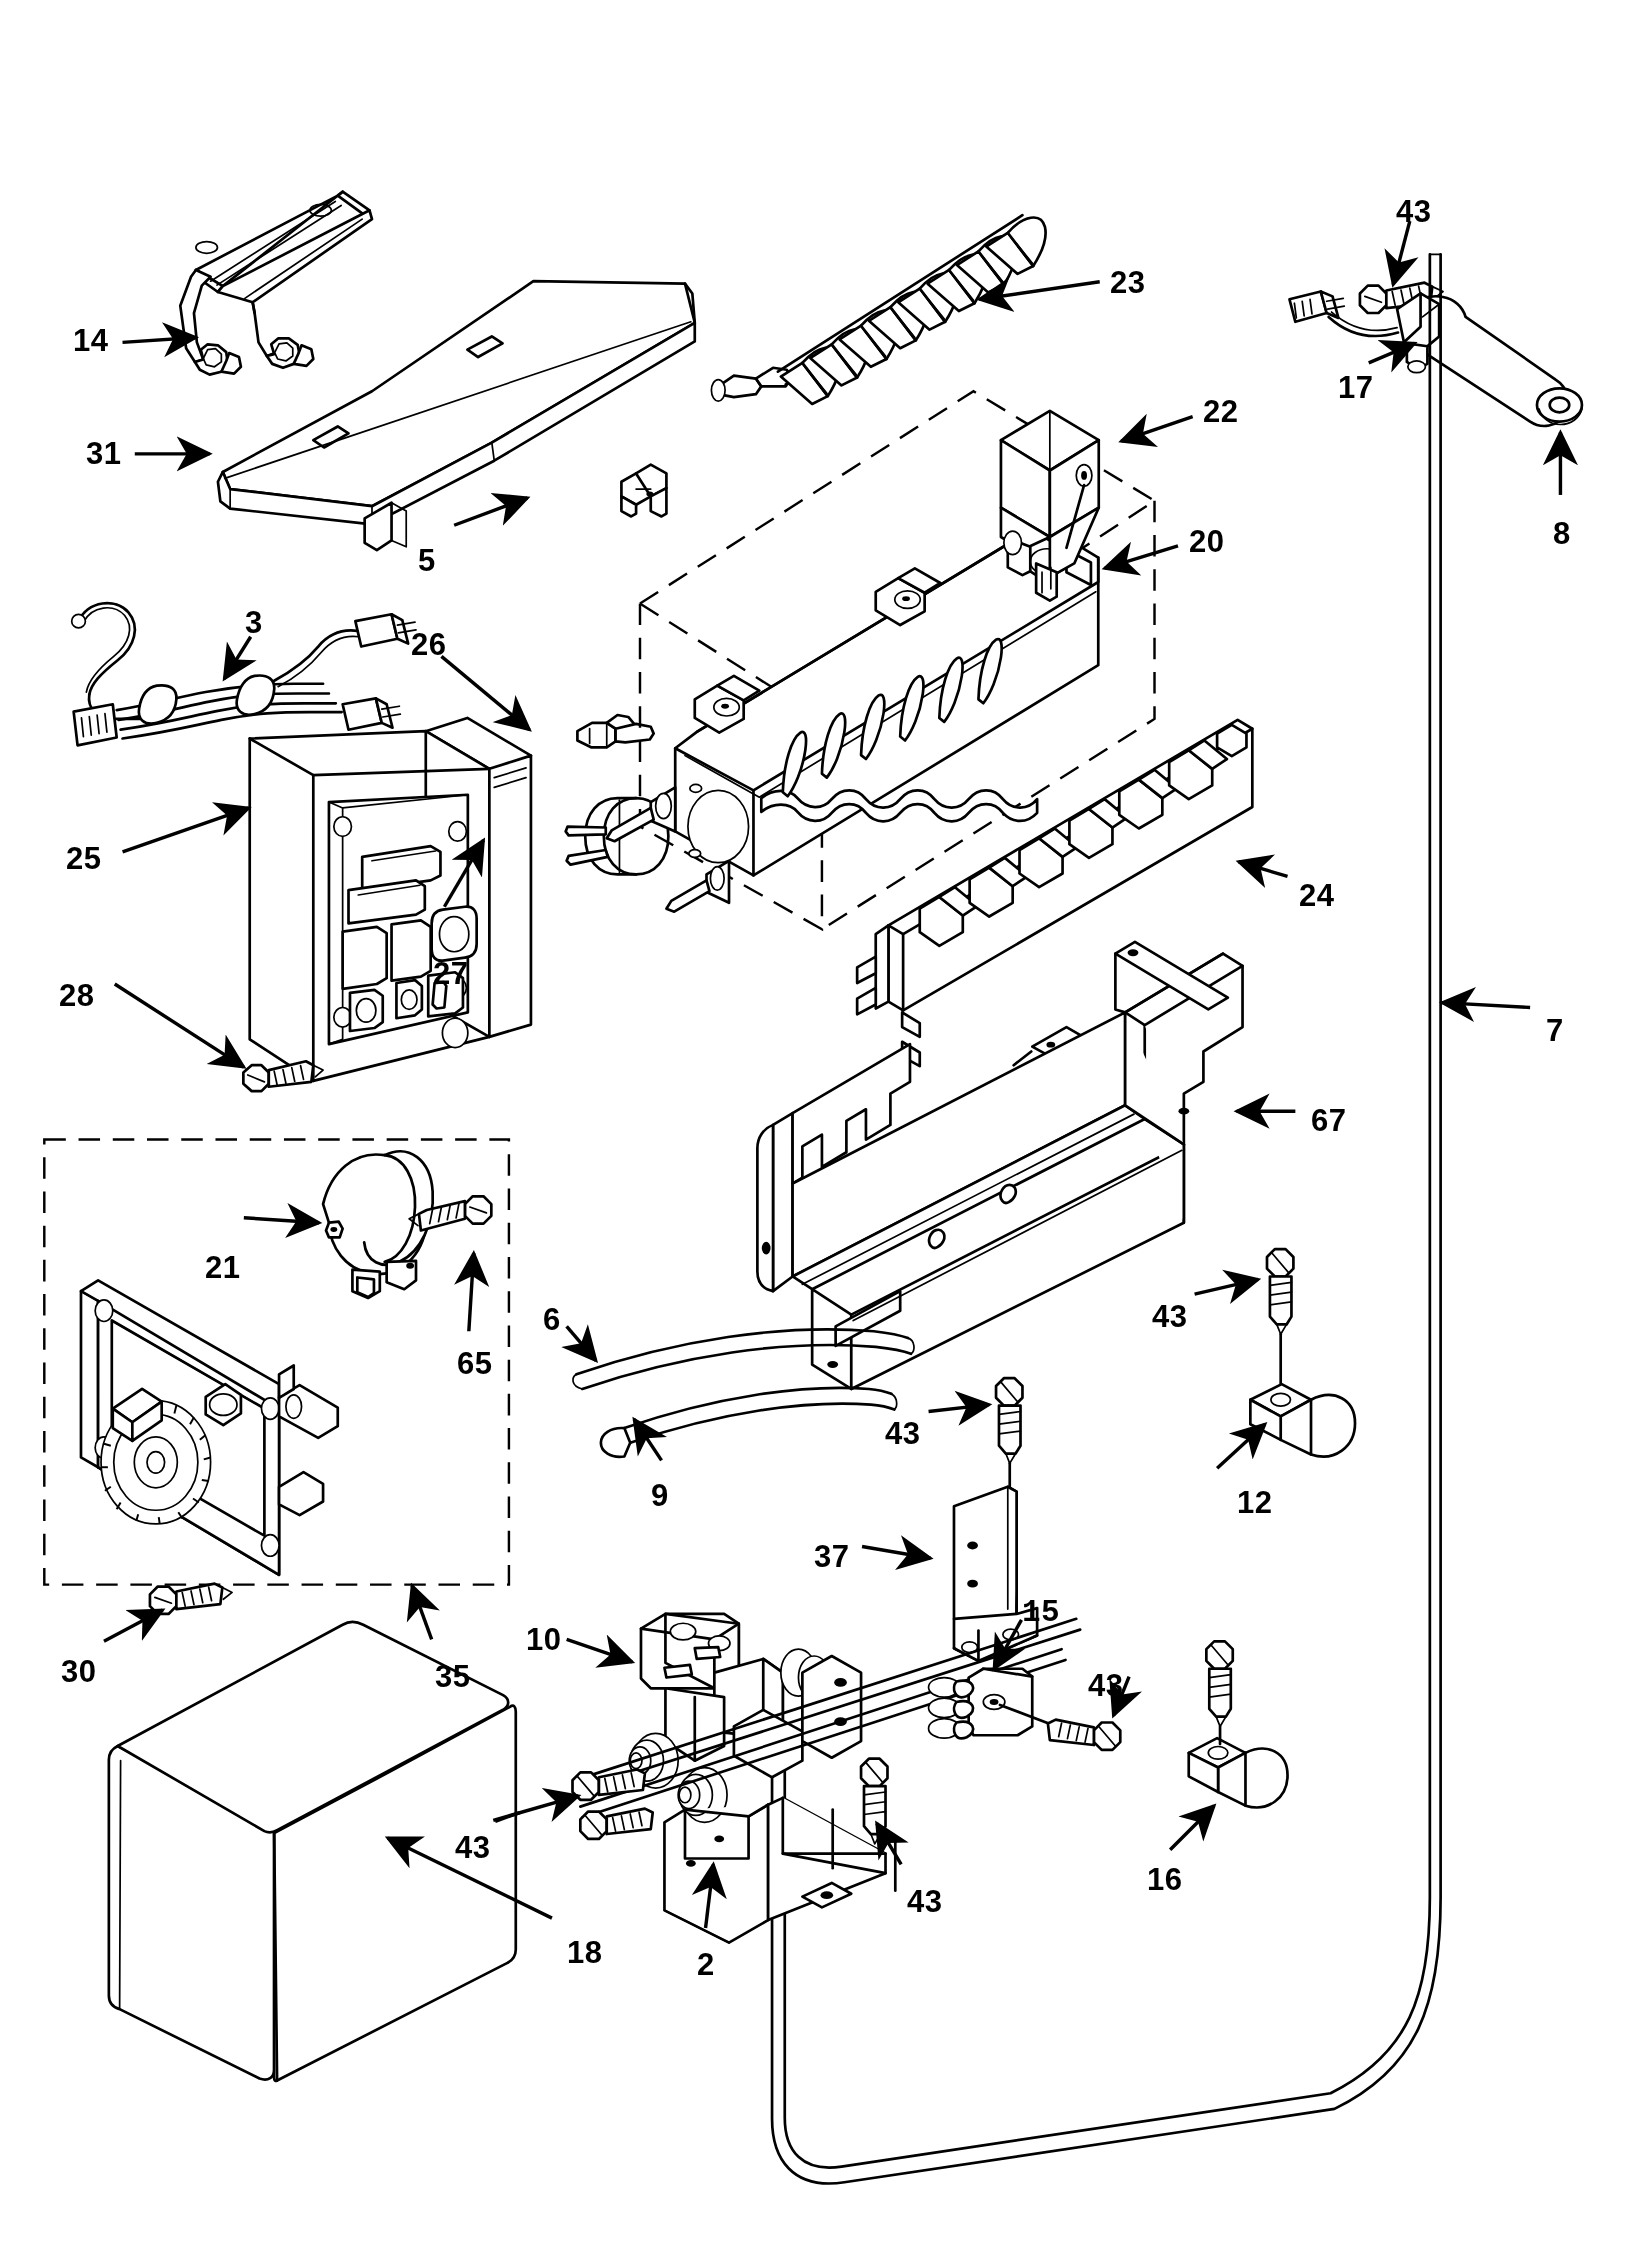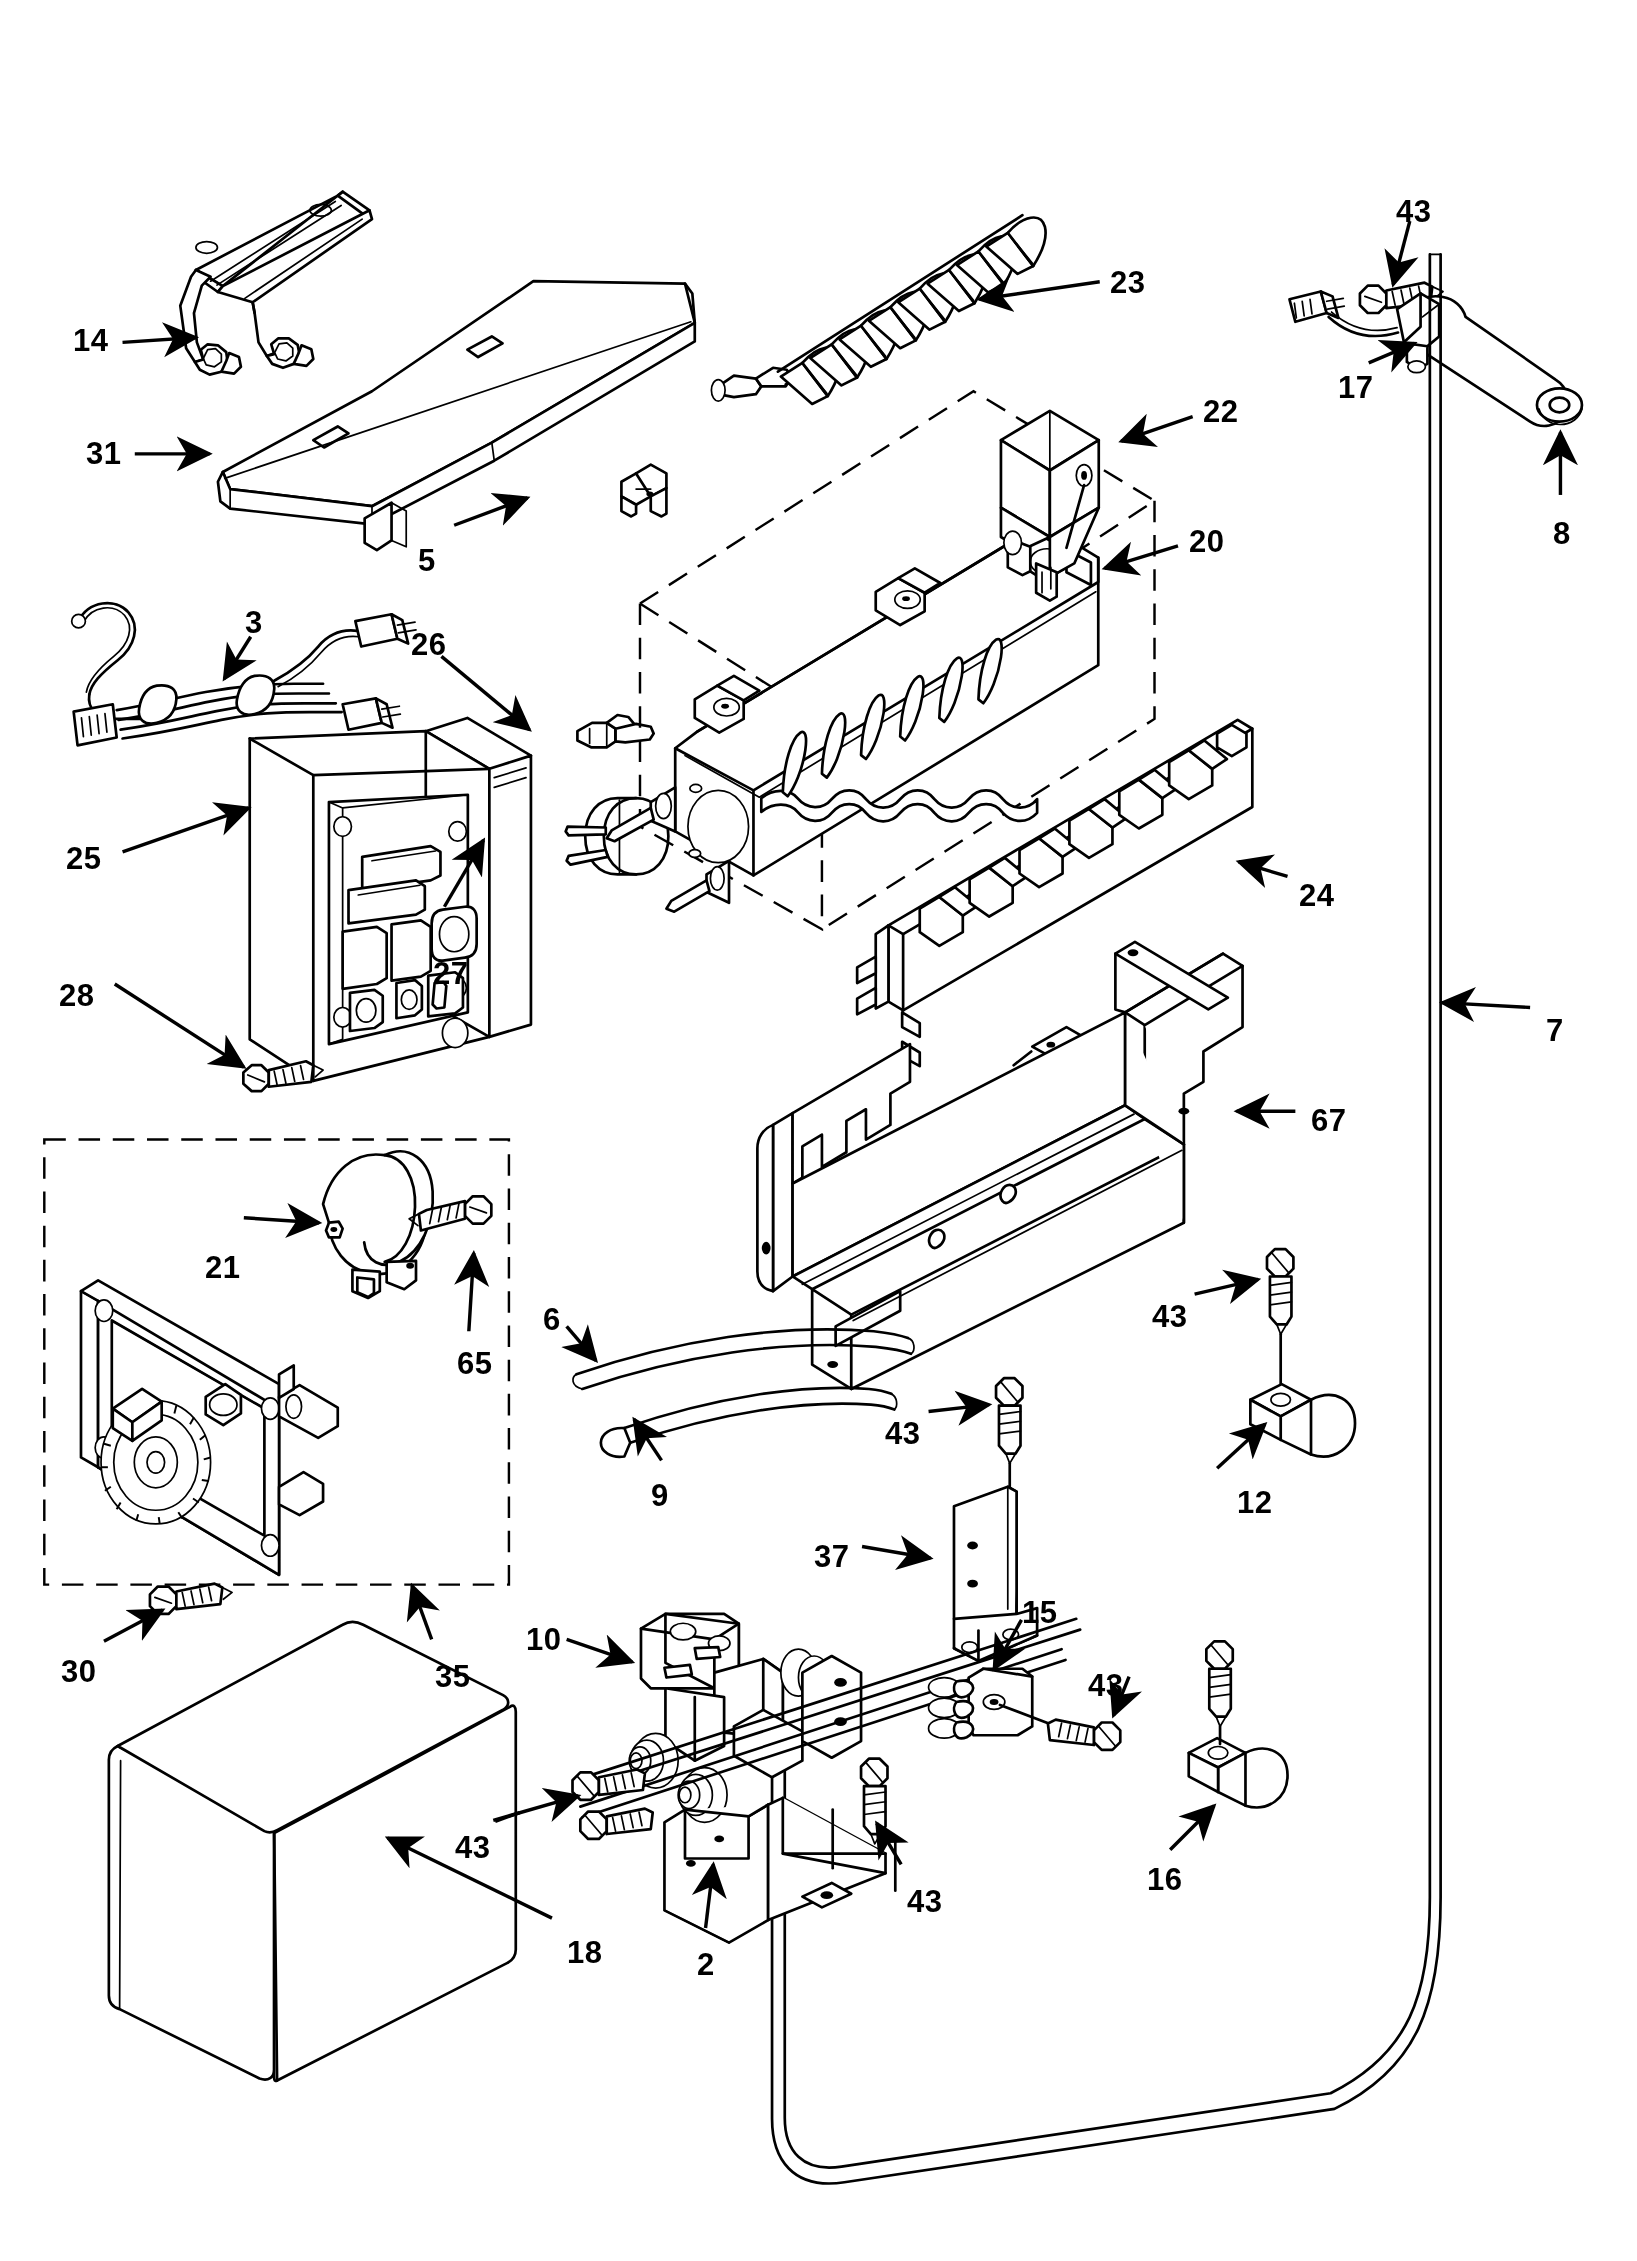--- a/index.html
+++ b/index.html
@@ -700,21 +700,21 @@
   <div class="callout" style="left:435px;  top:1661px;">35</div>
   <div class="callout" style="left:61px;  top:1656px;">30</div>
   <div class="callout" style="left:543px; top:1304px;">6</div>
   <div class="callout" style="left:651px; top:1480px;">9</div>
   <div class="callout" style="left:885px; top:1418px;">43</div>
   <div class="callout" style="left:814px; top:1541px;">37</div>
   <div class="callout" style="left:1152px; top:1301px;">43</div>
   <div class="callout" style="left:1201px; top:1487px;margin-left:36px;">12</div>
   <div class="callout" style="left:526px; top:1624px;">10</div>
   <div class="callout" style="left:455px;  top:1832px;">43</div>
-  <div class="callout" style="left:1022px; top:1597px;">15</div>
+  <div class="callout" style="left:1022px; top:1597px;font-family:Liberation Mono, monospace;">15</div>
   <div class="callout" style="left:1088px; top:1670px;">43</div>
   <div class="callout" style="left:1147px; top:1864px;">16</div>
   <div class="callout" style="left:907px; top:1886px;">43</div>
   <div class="callout" style="left:697px; top:1949px;">2</div>
   <div class="callout" style="left:567px; top:1937px;">18</div>
 
 </div>
 
 
 </body></html>

